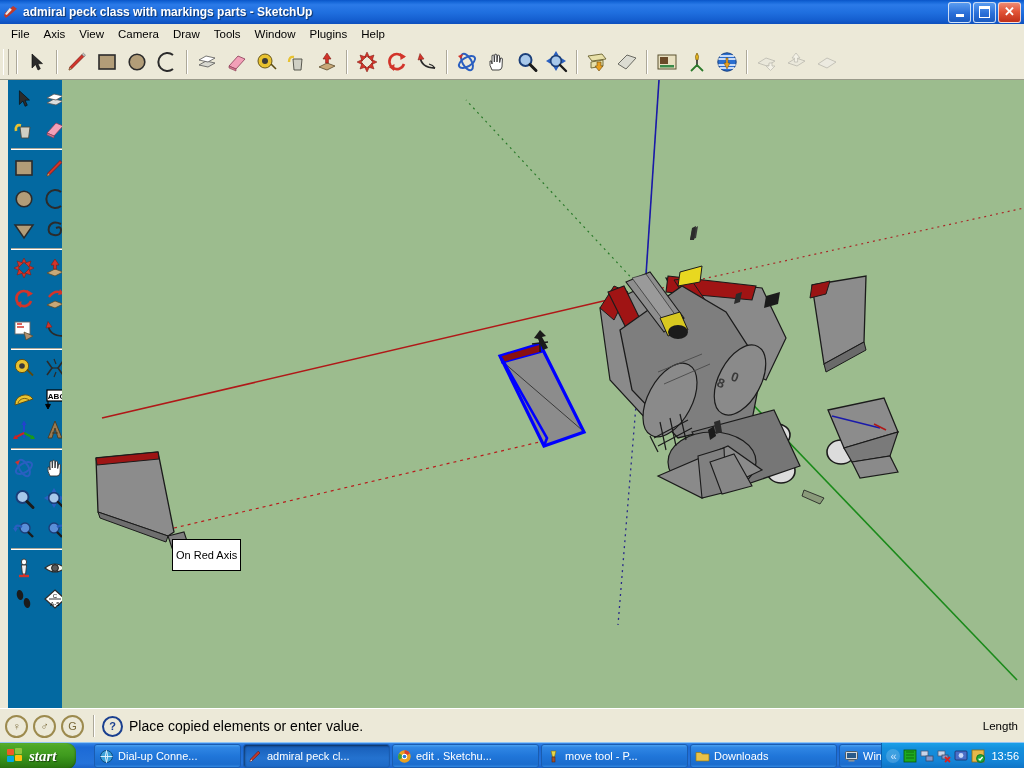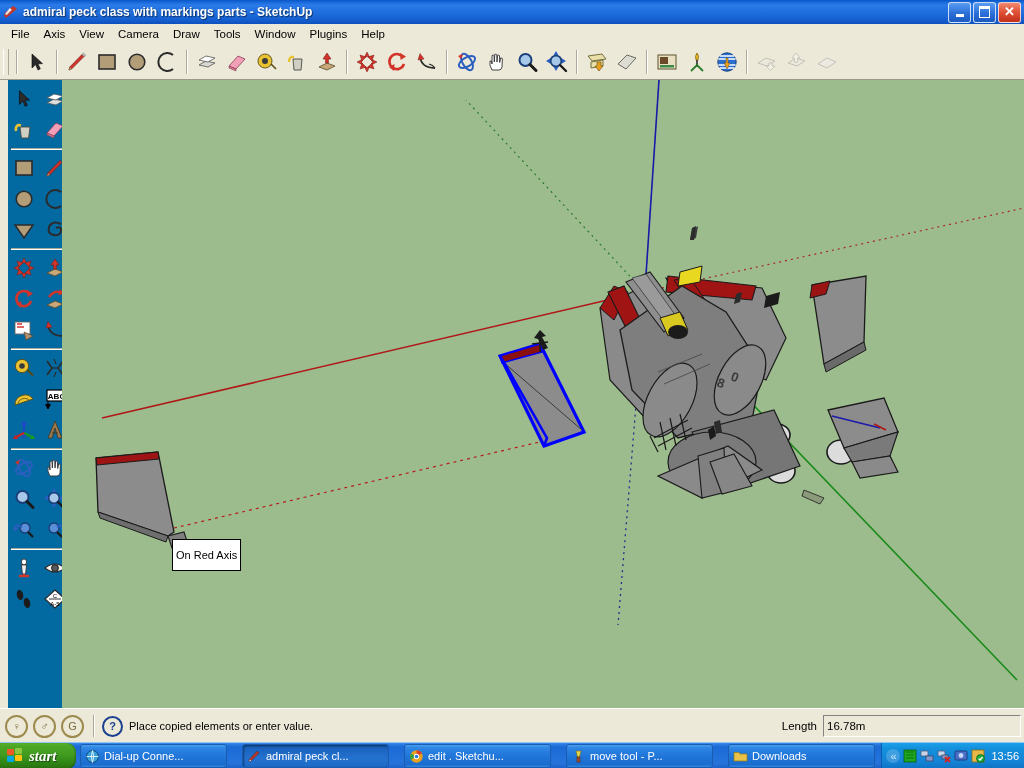--- a/index.html
+++ b/index.html
@@ -111,21 +111,21 @@
     display:flex;align-items:center;justify-content:center;
     font-size:11px;color:#7a6a3a;
   }
   .sb-sep{width:1px;height:22px;background:#aca899;margin:0 7px 0 9px;
     border-right:1px solid #fff;}
   .help-ico{
     width:17px;height:17px;border-radius:50%;border:2px solid #1a3f8f;
     color:#1a3f8f;font-weight:bold;font-size:11px;
     display:flex;align-items:center;justify-content:center;margin-right:6px;
   }
-  .status-text{font-size:11px;color:#000;}
+  .status-text{font-size:14px;color:#000;}
   .vcb-wrap{position:absolute;right:0px;top:0;height:34px;display:flex;align-items:center;}
   .vcb-label{font-size:11.5px;color:#000;margin-right:6px;}
   .vcb{
     width:193px;height:20px;background:#ece9d8;
     border-left:1px solid #848284;border-top:1px solid #848284;
     border-right:1px solid #fff;border-bottom:1px solid #fff;
     font-size:11.5px;color:#000;display:flex;align-items:center;
     padding-left:3px;margin-right:3px;
   }
 
@@ -145,21 +145,21 @@
     font-family:Liberation Serif, serif;
   }
   .start-flag{width:17px;height:16px;margin:0 5px 0 7px;position:relative;}
   .start-flag i{position:absolute;width:7px;height:6px;border-radius:1px;display:block;}
   .start-flag i:nth-child(1){left:0;top:1px;background:#f05a28;}
   .start-flag i:nth-child(2){left:8px;top:0px;background:#8dc63f;}
   .start-flag i:nth-child(3){left:0;top:8px;background:#00a9e0;}
   .start-flag i:nth-child(4){left:8px;top:7px;background:#ffc20e;}
   .start-text{color:#fff;font-size:15px;font-weight:bold;font-style:italic;
     text-shadow:1px 1px 1px rgba(0,0,0,.5);}
-  .tasks{display:flex;align-items:center;gap:15px;margin-left:4px;flex:1 1 auto;overflow:hidden;}
+  .tasks{display:flex;align-items:center;gap:2px;margin-left:18px;flex:1 1 auto;overflow:hidden;}
   .task{
     width:141px;height:22px;flex:0 0 auto;
     background:linear-gradient(180deg,#49a0ef 0%,#2f86e4 12%,#2076d9 50%,#1b6ccd 88%,#3086e0 100%);
     border:1px solid #1a5cb0;border-radius:3px;
     display:flex;align-items:center;padding-left:4px;
     color:#fff;font-size:11px;white-space:nowrap;overflow:hidden;
   }
   .task.active{
     background:linear-gradient(180deg,#1656ab 0%,#1a62bd 14%,#2472cf 60%,#1d69c6 100%);
     box-shadow:inset 1px 1px 2px rgba(0,0,0,.45);
@@ -756,21 +756,20 @@
   <div class="statusbar">
     <div class="geo-ico">♀</div>
     <div class="geo-ico">♂</div>
     <div class="geo-ico">G</div>
     <div class="sb-sep"></div>
     <div class="help-ico">?</div>
     <div class="status-text">Place copied elements or enter value.</div>
 
     <div class="vcb-wrap">
       <div class="vcb-label">Length</div>
-      <div class="vcb">16.78m</div>
     </div>
   </div>
 
   <div class="taskbar">
     <div class="startbtn">
       <div class="start-flag">
         <i></i>
           <i></i>
           <i></i>
           <i></i>

